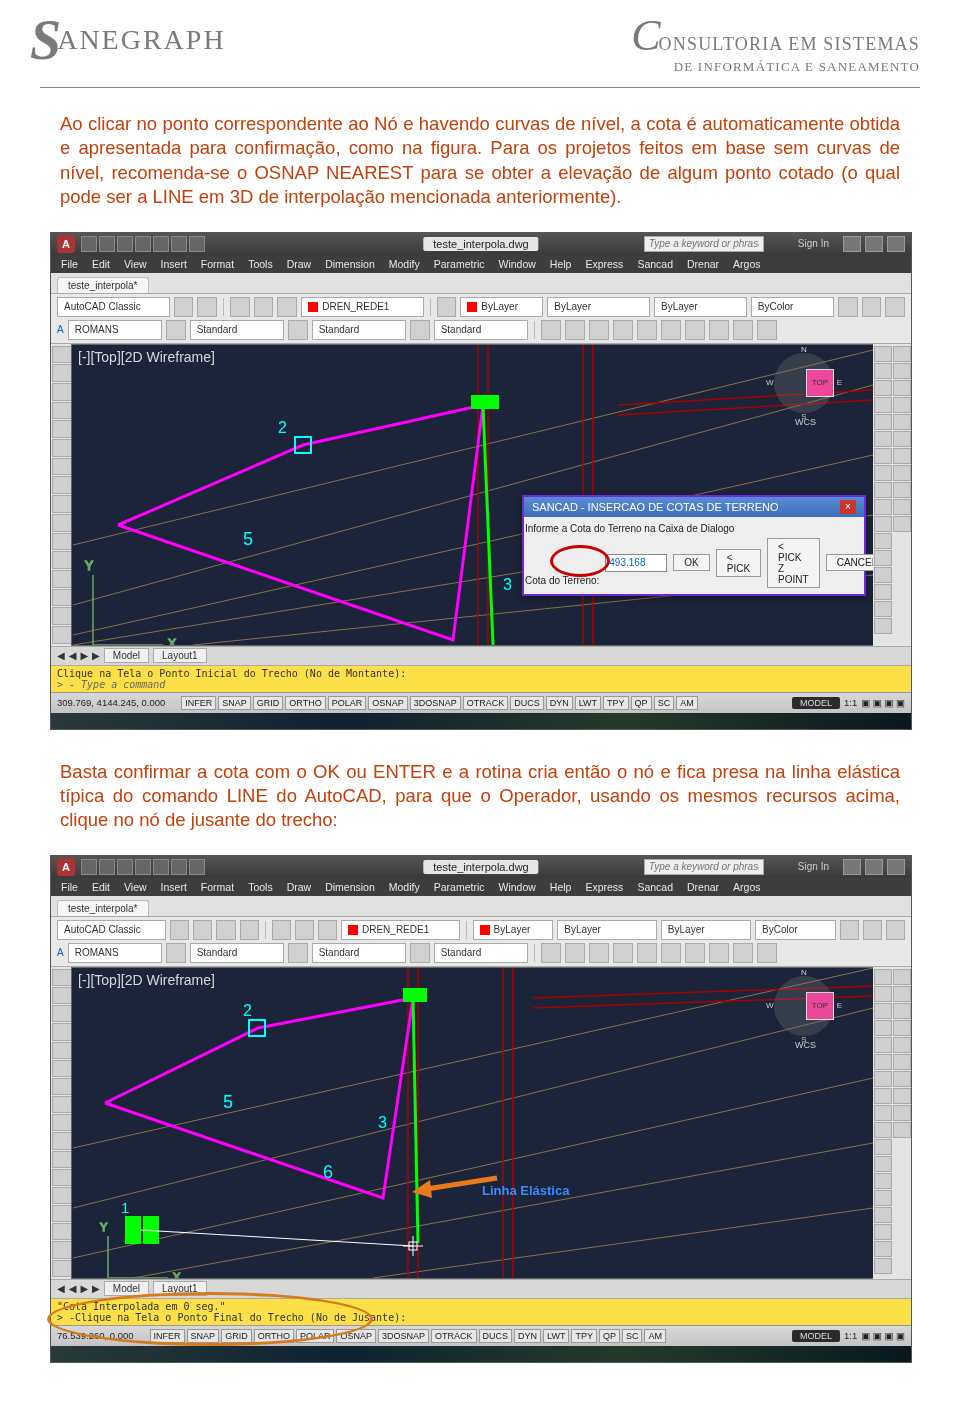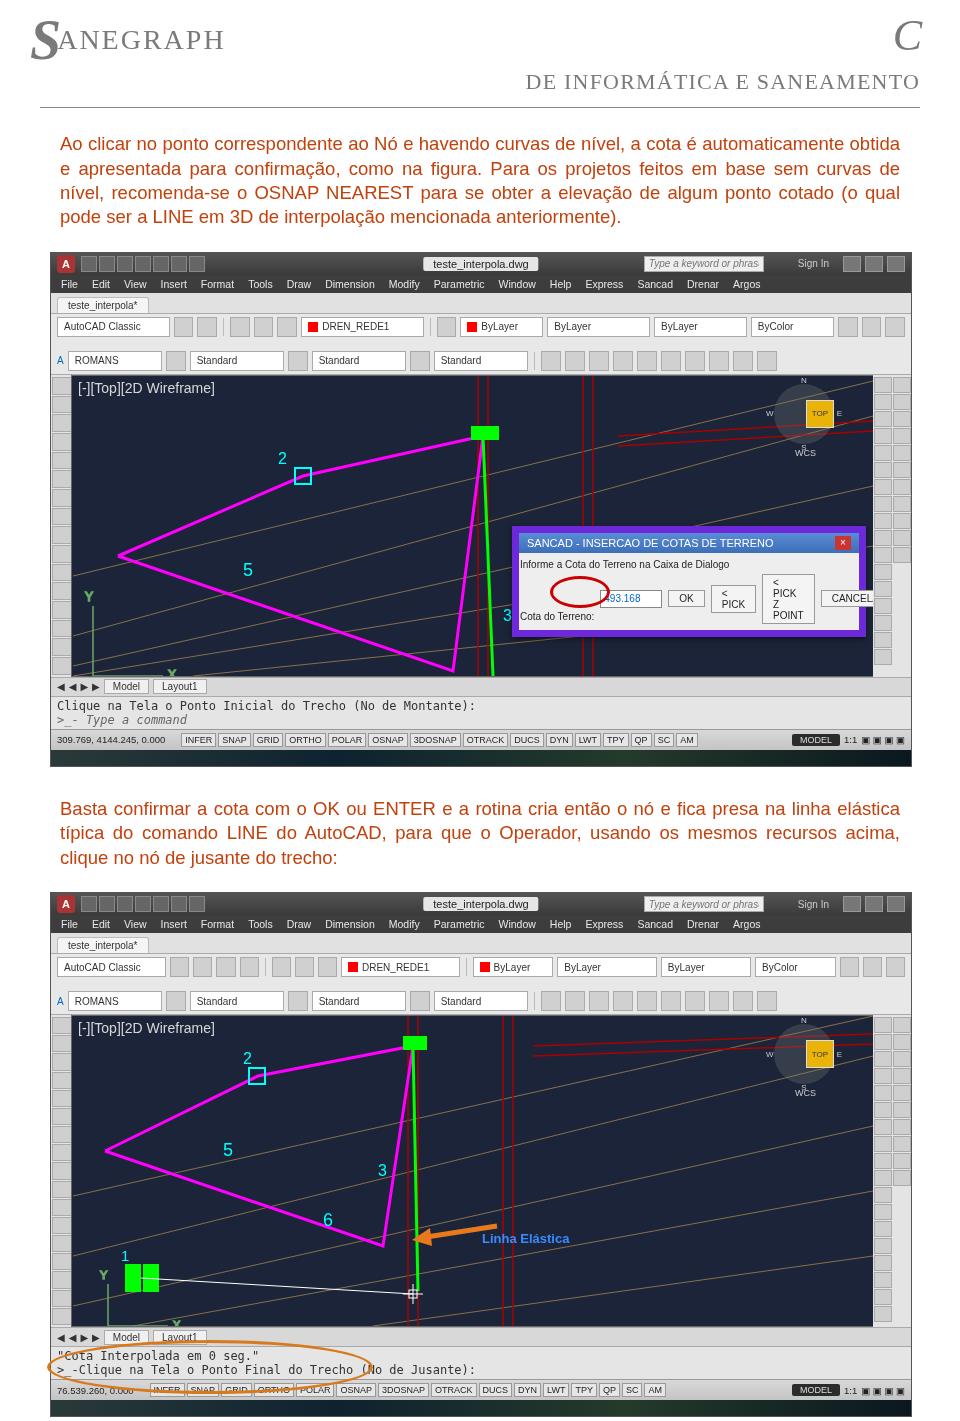--- a/index.html
+++ b/index.html
@@ -47,23 +47,23 @@
     font-size: 44px;
     font-style: italic;
     line-height: 0.8;
     margin-right: -2px;
   }
   .logo-consult {
     font-size: 18px;
     letter-spacing: 1.2px;
   }
   .logo-sub {
-    font-size: 22px;
+    font-size: 13px;
     letter-spacing: 1.2px;
-    margin-top: 16px;
+    margin-top: 4px;
   }
   .divider {
     border-top: 1px solid #888;
     margin: 2px 40px 24px 40px;
   }
   .body-text {
     padding: 0 60px;
     font-size: 18.5px;
     line-height: 1.32;
     text-align: justify;
@@ -109,67 +109,67 @@
     padding: 0 10px;
     font-size: 10.5px;
     color: #e8e8e8;
   }
   .cad-tabbar { height:20px;background:#e1e1e1;display:flex;align-items:flex-end;padding:0 6px;border-bottom:1px solid #aaa; }
   .cad-tabbar .tab { background:#f5f5f5;border:1px solid #bbb;border-bottom:none;padding:2px 10px;font-size:10px;color:#333;border-radius:3px 3px 0 0; }
   .cad-ribbon {
     background: #e8e8e8;
     border-bottom: 1px solid #aaa;
     padding: 3px 6px;
-    display:flex;flex-direction:column;gap:14px;
+    display:flex;flex-direction:column;gap:3px;
   }
   .ribbon-row { display:flex;align-items:center;gap:4px;font-size:10px;color:#333; }
   .ribbon-row .combo { background:#fff;border:1px solid #aaa;padding:1px 6px;height:16px;display:flex;align-items:center; }
   .ribbon-row .ic { width:18px;height:18px;background:#d0d0d0;border:1px solid #aaa; }
   .ribbon-row .sep { width:1px;height:18px;background:#bbb;margin:0 2px; }
   .swatch { width:50px;height:14px;display:inline-block;vertical-align:middle; }
   .sw-red{background:red}
   .cad-viewport {
     position: relative;
     background: #1b2438;
     border: 1px solid #666;
     margin: 0;
     overflow: hidden;
   }
   .vp-tall { height: 300px; }
   .vp-med { height: 310px; }
   .vp-label { position:absolute;top:4px;left:6px;color:#d8d8d8;font-size:14px; }
   .vp-svg { position:absolute;inset:0;width:100%;height:100%; }
   .nav-cube { position:absolute;top:8px;right:40px;width:60px;height:60px;background:rgba(120,120,120,.3);border-radius:30px;display:flex;align-items:center;justify-content:center; }
-  .nav-cube .inner { width:26px;height:26px;background:#eab308;border:1px solid #ddd;font-size:8px;display:flex;align-items:center;justify-content:center;color:#333;position:relative;margin-left:32px; }
+  .nav-cube .inner { width:26px;height:26px;background:#ec4899;border:1px solid #ddd;font-size:8px;display:flex;align-items:center;justify-content:center;color:#333;position:relative;margin-left:32px; }
   .nav-cube .n { position:absolute;top:-8px;font-size:8px;color:#ccc; }
   .nav-cube .s { position:absolute;bottom:-8px;font-size:8px;color:#ccc; }
   .nav-cube .e { position:absolute;right:-8px;font-size:8px;color:#ccc; }
   .nav-cube .w { position:absolute;left:-8px;font-size:8px;color:#ccc; }
   .wcs { position:absolute;top:72px;right:58px;font-size:9px;color:#ccc; }
   .tool-col-l { position:absolute;left:0;top:0;bottom:0;width:20px;background:#e4e4e4;display:flex;flex-direction:column;gap:1px;padding:2px 1px; }
   .tool-col-l span { width:18px;height:16px;background:#cfcfcf;border:1px solid #aaa; }
   .tool-col-r { position:absolute;right:0;top:0;bottom:0;width:36px;background:#e4e4e4;display:flex;flex-direction:column;flex-wrap:wrap;gap:1px;padding:2px 1px; }
   .tool-col-r span { width:16px;height:14px;background:#cfcfcf;border:1px solid #aaa; }
   .dialog {
     position:absolute;
-    background:#eee;border:7px solid #6d28d9;
+    background:#eee;border:2px solid #6d28d9;
     box-shadow:0 2px 6px rgba(0,0,0,.5);
     font-size:10px;color:#222;
   }
   .dialog .dlg-title { background:linear-gradient(#5a8bd6,#3d6fb8);color:#fff;padding:3px 8px;font-size:11px;display:flex;justify-content:space-between;align-items:center; }
   .dialog .dlg-close { width:16px;height:14px;background:#c33;color:#fff;display:flex;align-items:center;justify-content:center;font-size:10px; }
   .dialog .dlg-body { padding:6px 1px; }
   .dialog .dlg-row { display:flex;align-items:center;gap:6px;margin-top:4px; }
   .dialog .dlg-row .lbl { white-space:nowrap;margin-top:36px; }
   .dialog input { width:54px;height:16px;border:1px solid #888;font-size:10px;padding:0 3px;color:#06c; }
   .dialog .btn { background:#f4f4f4;border:1px solid #999;padding:2px 10px;font-size:10px;cursor:pointer; }
   .circled { position:absolute;border:3px solid #c00;border-radius:50%; }
   .cad-model-tabs { height:18px;background:#d8d8d8;border-top:1px solid #aaa;display:flex;align-items:center;padding:0 6px;gap:4px;font-size:10px;color:#333; }
   .cad-model-tabs .mt { background:#f0f0f0;border:1px solid #aaa;padding:1px 8px; }
-  .cad-cmd { background:#e5e5e5;border-top:1px solid #aaa;padding:2px 6px;font-size:12px;color:#333;font-family:Consolas,monospace; }
+  .cad-cmd { background:#fde047;border-top:1px solid #aaa;padding:2px 6px;font-size:10px;color:#333;font-family:Consolas,monospace; }
   .cad-cmd .line { white-space:nowrap;overflow:hidden; }
   .cad-cmd .prompt { color:#666;font-style:italic; }
   .cad-status { height:20px;background:linear-gradient(#d8d8d8,#c4c4c4);border-top:1px solid #999;display:flex;align-items:center;font-size:9.5px;color:#222;padding:0 6px;gap:6px; }
   .cad-status .toggles { display:flex;gap:2px;margin-left:10px; }
   .cad-status .toggles span { background:#e6e6e6;border:1px solid #999;padding:1px 3px;font-size:9px; }
   .cad-status .right { margin-left:auto;display:flex;align-items:center;gap:4px; }
   .cad-status .right .chip { background:#2b2b2b;color:#ddd;padding:1px 8px;font-size:9px;border-radius:2px; }
   .rock-strip { height:16px;background:linear-gradient(90deg,#2a3a3a,#0e2230,#243a2a,#0a1820);}
   .orange-label { position:absolute;color:#3a8bff;font-size:13px;font-weight:bold; }
   .oval { position:absolute;border:3px solid #d77a1d;border-radius:50%; }
@@ -178,20 +178,21 @@
 <body>
 
 <div class="header">
   <div class="logo-left">
     <span class="logo-s">S</span>
     <span class="logo-rest">ANEGRAPH</span>
   </div>
   <div class="logo-right">
     <div class="logo-c-line">
       <span class="logo-c">C</span>
+      <span class="logo-consult">ONSULTORIA EM SISTEMAS</span>
     </div>
     <div class="logo-sub">DE INFORMÁTICA E SANEAMENTO</div>
   </div>
 </div>
 <div class="divider"></div>
 
 <div class="body-text">
   <p>Ao clicar no ponto correspondente ao Nó e havendo curvas de nível, a cota é automaticamente obtida e apresentada para confirmação, como na figura. Para os projetos feitos em base sem curvas de nível, recomenda-se o OSNAP NEAREST para se obter a elevação de algum ponto cotado (o qual pode ser a LINE em 3D de interpolação mencionada anteriormente).</p>
 </div>
 

